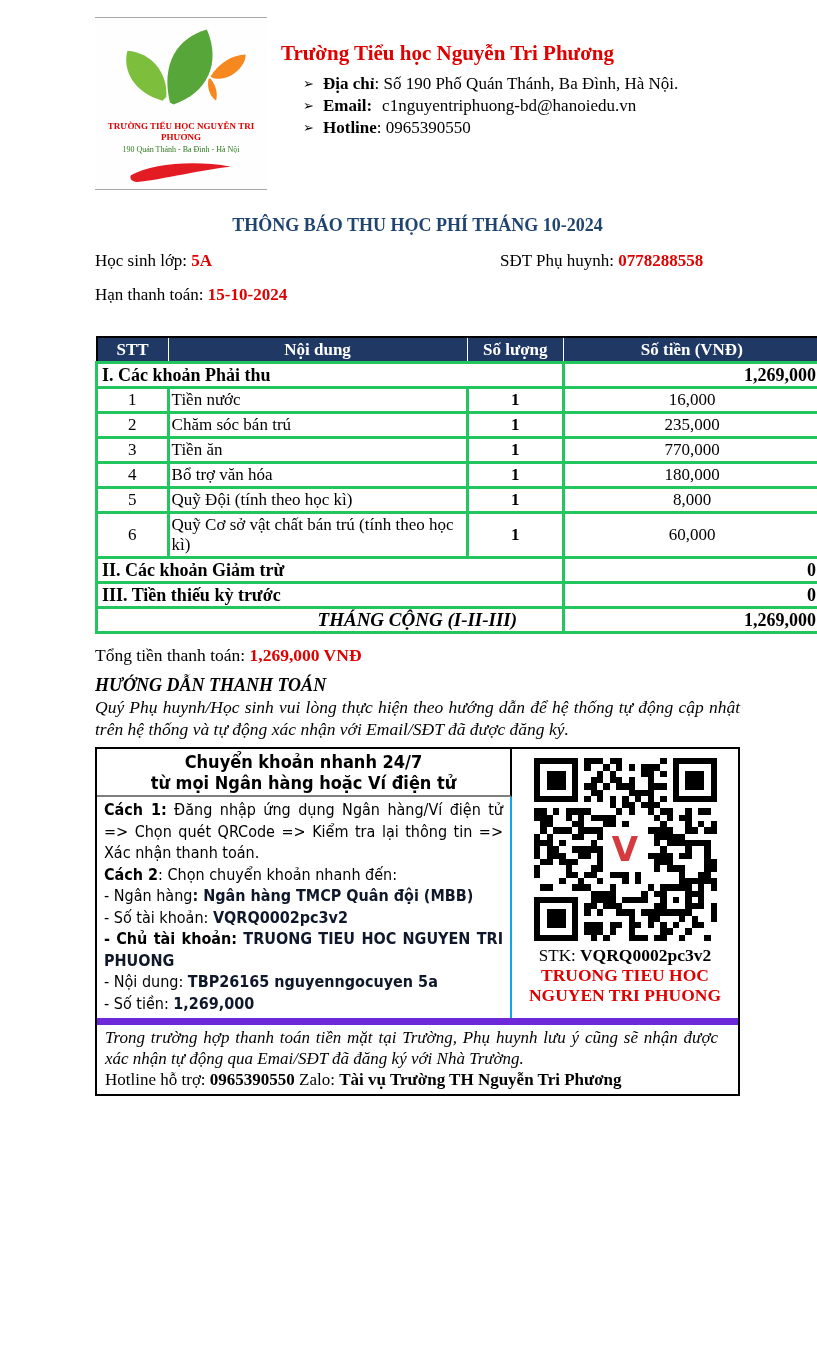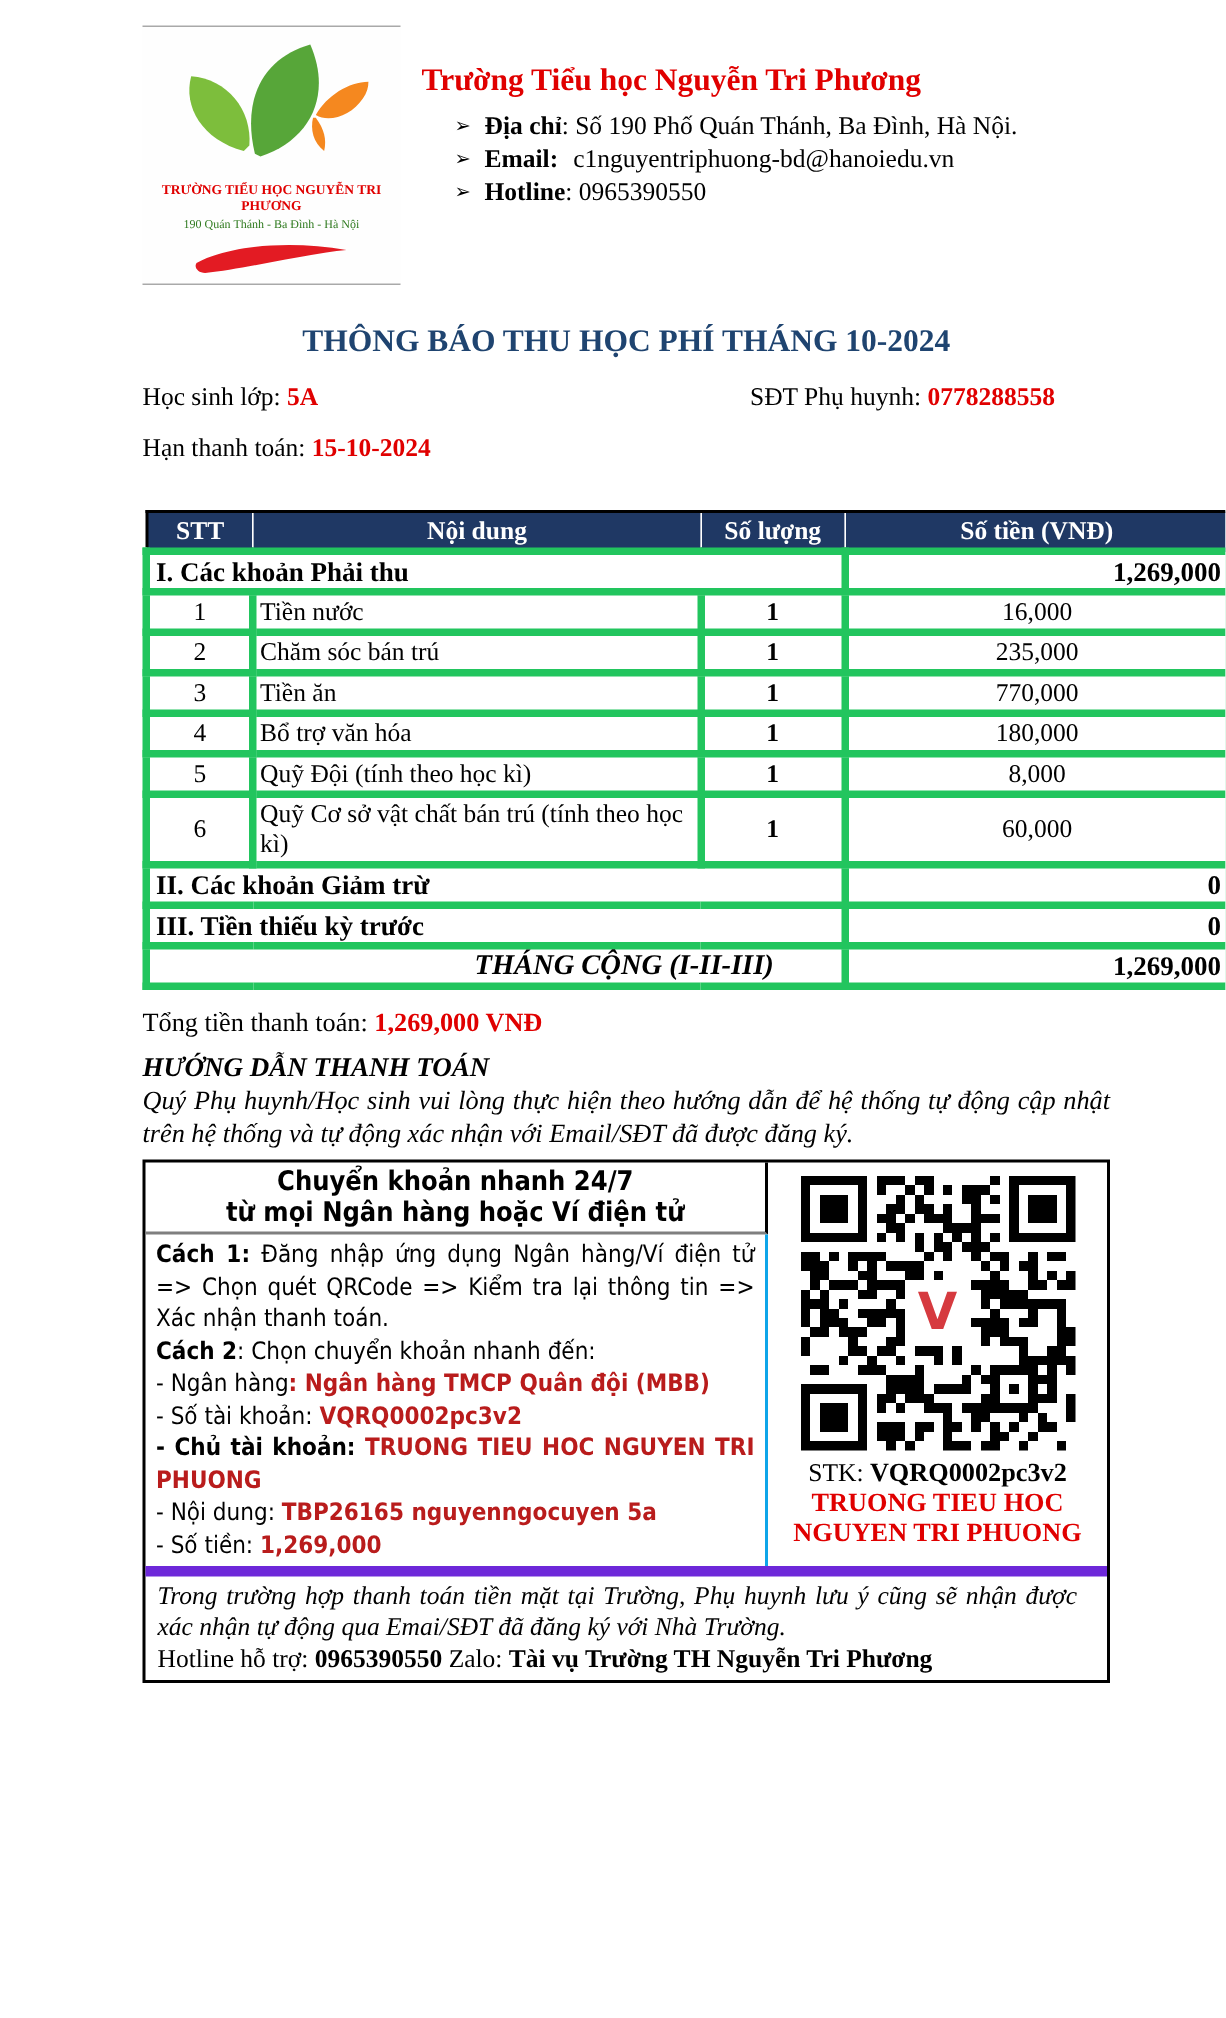--- a/index.html
+++ b/index.html
@@ -17,33 +17,33 @@
   .logo-swoosh{display:block;margin:3px auto 0 auto;}
   .school-info{padding-left:14px;padding-top:24px;}
   .school-name{color:#e00000;font-weight:bold;font-size:21px;margin:0 0 7px 0;}
   .contact-line{font-size:17px;line-height:22px;padding-left:22px;}
   .bullet{display:inline-block;width:20px;font-size:13px;vertical-align:1px;}
   .contact-label{font-weight:bold;}
   .contact-value{}
   .email-gap{margin-left:10px;}
 
   
-  .notice-title{margin-top:25px;text-align:center;color:#1f4470;font-weight:bold;font-size:21px;}
+  .notice-title{margin-top:25px;text-align:center;color:#1f4470;font-weight:bold;font-size:18px;}
   .student-grid{display:grid;grid-template-columns:405px 240px;margin-top:14px;row-gap:13px;font-size:17px;}
   .student-cell{line-height:21px;}
   .due-cell{width:212px;}
   .red-val{color:#e00000;font-weight:bold;}
 
   
   table.fee{border-collapse:collapse;width:727px;margin-top:31px;font-size:17px;border:2px solid #000;}
   table.fee th{background:#1f3864;color:#fff;font-weight:bold;vertical-align:top;
                padding:2px 2px;line-height:19px;border-bottom:1px solid #000;}
   table.fee th + th{border-left:1px solid #fff;}
   th.th-qty{padding:2px 14px;}
-  table.fee td{border:5px solid #22c55e;padding:1px 2px;line-height:20px;}
+  table.fee td{border:3px solid #22c55e;padding:1px 2px;line-height:20px;}
   .col-stt{width:63px;} .col-name{width:263px;} .col-qty{width:85px;} .col-amt{width:226px;}
   td.c{text-align:center;}
   td.name{padding-left:8px;}
   td.qty{text-align:center;font-weight:bold;}
   tr.sec td.lbl{font-weight:bold;padding-left:4px;font-size:18px;}
   tr.sec td.amt{font-weight:bold;text-align:right;padding-right:3px;font-size:18px;}
   tr.total td{border-top:2px solid #000;}
   tr.total td.lbl{font-weight:bold;font-style:italic;text-align:right;padding-right:45px;font-size:19px;}
   tr.total td.amt{font-weight:bold;text-align:right;padding-right:3px;font-size:18px;}
 
@@ -57,21 +57,21 @@
   
   .pay-box{display:grid;grid-template-columns:415px 226px;border:2px solid #000;margin-top:7px;}
   .pay-header{grid-column:1;border-right:2px solid #000;border-bottom:2px solid #7f7f7f;
               text-align:center;font-weight:bold;font-size:18px;line-height:21px;padding:2px 4px;
               font-family:"DejaVu Sans",sans-serif;font-stretch:condensed;}
   .pay-methods{grid-column:1;border-right:2px solid #0ea5e9;padding:2px 7px 4px 7px;
                font-family:"DejaVu Sans",sans-serif;font-stretch:condensed;
                font-size:16px;line-height:21.5px;text-align:justify;}
   .pay-methods p{margin:0;}
   .lbl-b{font-weight:bold;}
-  .red-b{color:#b91c1c;font-weight:bold;}
+  .red-b{color:#0f172a;font-weight:bold;}
   .pay-qr{grid-column:2;grid-row:1 / span 2;text-align:center;padding-top:9px;}
   .qr-holder{position:relative;width:183px;height:183px;margin:0 auto;}
   .qr-logo-v{position:absolute;left:50%;top:50%;transform:translate(-50%,-52%);
              color:#d63a3f;font-family:"DejaVu Sans",sans-serif;font-weight:bold;font-size:34px;}
   .qr-stk{font-size:17px;margin-top:4px;}
   .qr-stk b{font-size:17.5px;}
   .qr-name{color:#e00000;font-weight:bold;font-size:17.5px;line-height:19.5px;padding:0 4px;}
   .pay-note{grid-column:1 / span 2;border-top:7px solid #6d28d9;padding:2px 20px 3px 8px;}
   .note-text{font-style:italic;font-size:17px;line-height:21px;text-align:justify;margin:0;}
   .hotline-line{font-size:17px;line-height:22px;margin:0;}

